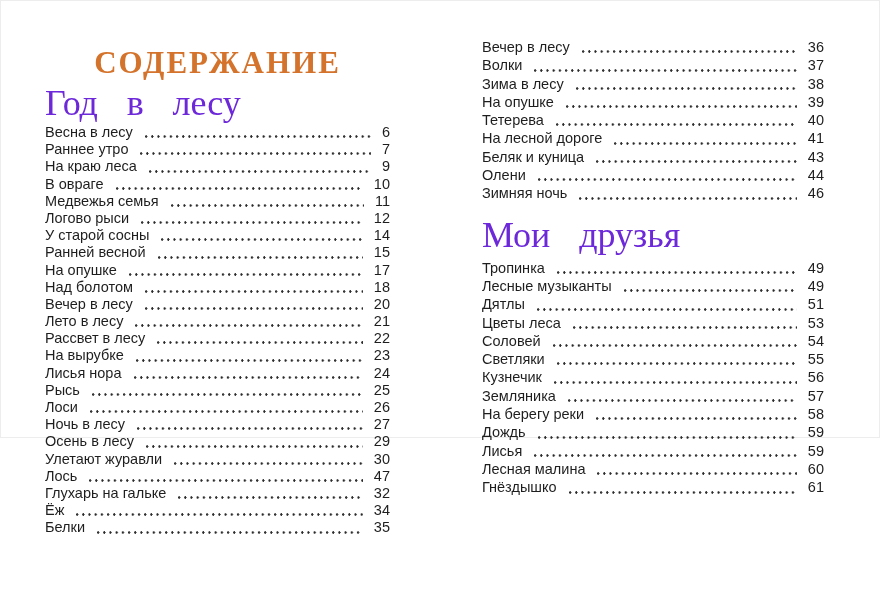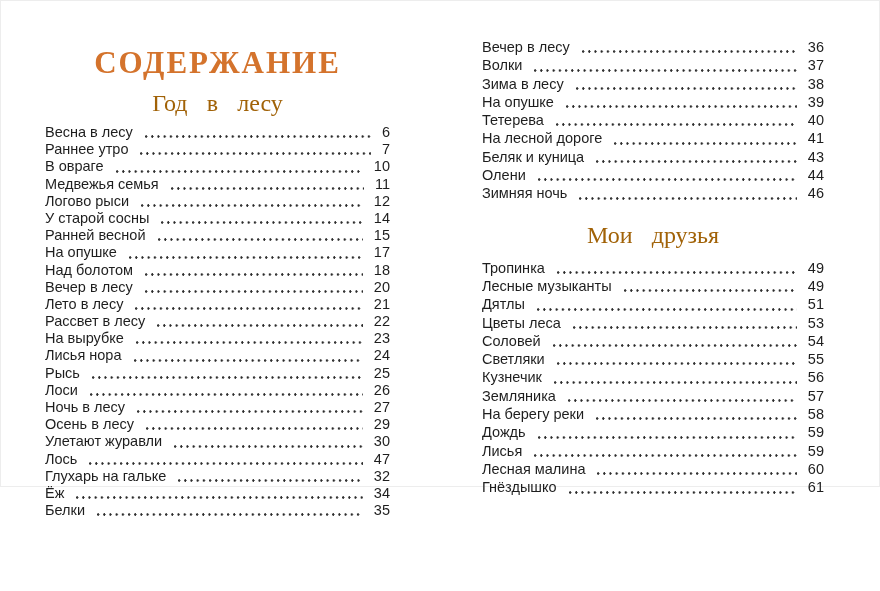--- a/index.html
+++ b/index.html
@@ -6,21 +6,21 @@
   html, body { width: 880px; height: 591px; }
   body {
     background: #ffffff;
     font-family: "Liberation Sans", sans-serif;
     color: #1e1e1e;
     overflow: hidden;
   }
   .page {
     position: relative;
     width: 880px;
-    height: 487px;
+    height: 438px;
     background: #ffffff;
     box-shadow: inset 0 0 0 1px #ededed;
     padding-left: 32px;
   }
   .col-left {
     position: absolute;
     left: 45px;
     top: 46px;
     width: 345px;
   }
@@ -36,26 +36,25 @@
     font-size: 31px;
     line-height: 34px;
     letter-spacing: 2px;
     color: #d4732c;
     text-align: center;
     white-space: nowrap;
   }
   .section-heading {
     font-family: "Liberation Serif", serif;
     font-weight: normal;
-    font-size: 24px;
+    font-size: 36px;
     line-height: 34px;
-    color: #a16207;
+    color: #6d28d9;
     word-spacing: 0.55em;
     white-space: nowrap;
-    text-align: center;
   }
   .col-left .section-heading { margin-top: 6px; margin-bottom: 4px; }
   .col-right .section-heading { margin-top: 15px; margin-bottom: 7px; font-family: Liberation Serif, serif; }
   .entries { width: 100%; }
   .toc-row {
     display: flex;
     width: 100%;
     gap: 8px;
   }
   .col-left  .toc-row { height: 17.2px; line-height: 17.2px; }
@@ -95,20 +94,25 @@
           <span class="toc-entry-title">Весна в лесу</span>
           <span class="toc-dots"></span>
           <span class="toc-entry-page">6</span>
         </div>
         <div class="toc-row">
           <span class="toc-entry-title">Раннее утро</span>
           <span class="toc-dots"></span>
           <span class="toc-entry-page">7</span>
         </div>
         <div class="toc-row">
+          <span class="toc-entry-title">На краю леса</span>
+          <span class="toc-dots"></span>
+          <span class="toc-entry-page">9</span>
+        </div>
+        <div class="toc-row">
           <span class="toc-entry-title">В овраге</span>
           <span class="toc-dots"></span>
           <span class="toc-entry-page">10</span>
         </div>
         <div class="toc-row">
           <span class="toc-entry-title">Медвежья семья</span>
           <span class="toc-dots"></span>
           <span class="toc-entry-page">11</span>
         </div>
         <div class="toc-row">

